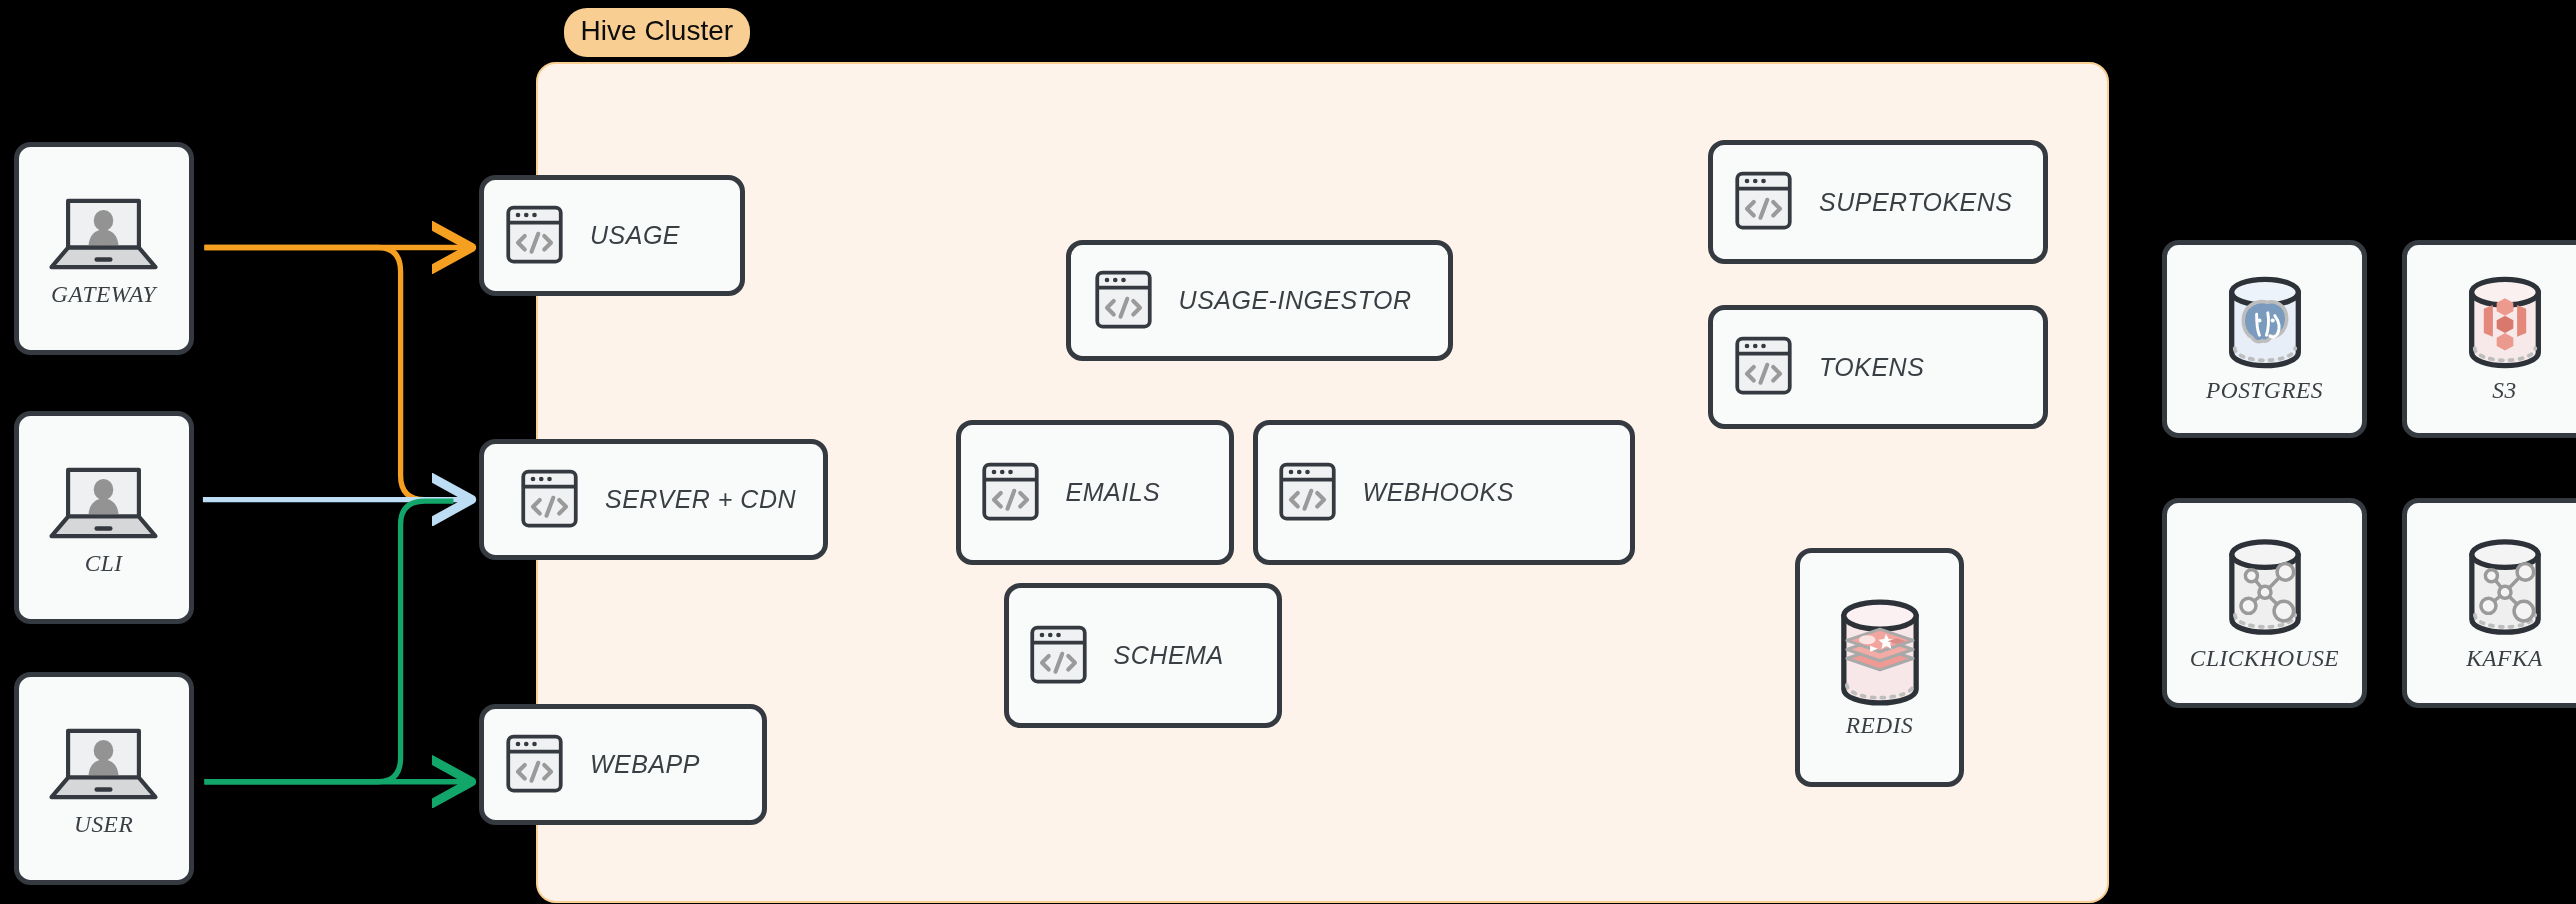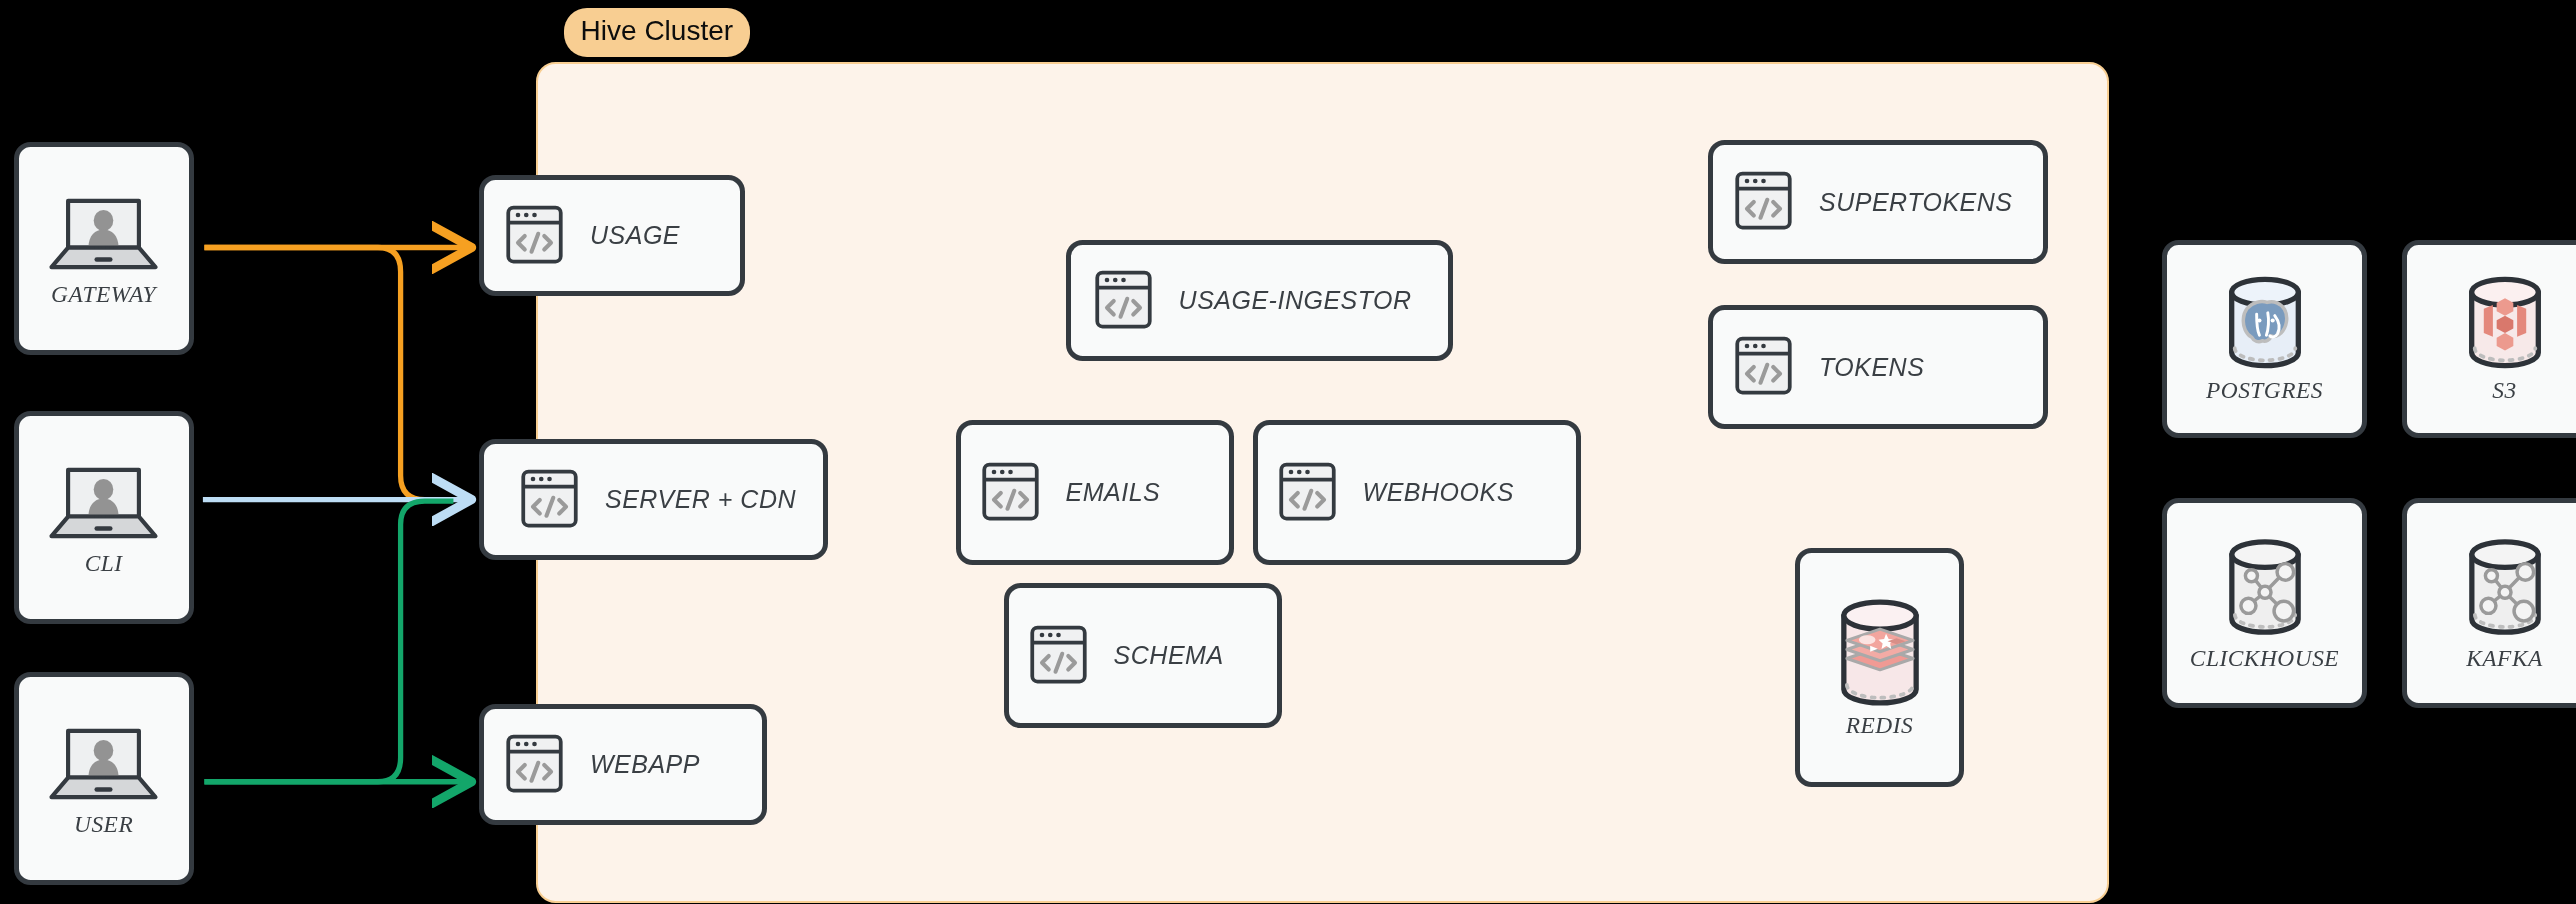--- a/index.html
+++ b/index.html
@@ -42,21 +42,21 @@
   #node-gateway .icon-wrap,#node-cli .icon-wrap,#node-user .icon-wrap{margin-top:4.5px;}
 
   
   #node-usage      {left:479px;top:175px;width:266px;height:121px;}
   #node-server-cdn {left:479px;top:439px;width:349px;height:121px;}
   #node-webapp     {left:479px;top:704px;width:288px;height:121px;}
 
   
   #node-usage-ingestor{left:1066px;top:240px;width:387px;height:121px;}
   #node-emails   {left:956px;top:420px;width:278px;height:145px;}
-  #node-webhooks {left:1253px;top:420px;width:328px;height:145px;}
+  #node-webhooks {left:1253px;top:420px;width:382px;height:145px;}
   #node-schema   {left:956px;top:583px;width:278px;height:145px;margin-left:48px;}
   #node-policy   {left:1253px;top:583px;width:326px;height:145px;}
 
   
   #node-supertokens{left:1708px;top:140px;width:340px;height:124px;}
   #node-tokens     {left:1708px;top:305px;width:340px;height:124px;}
   #node-redis      {left:1795px;top:548px;width:169px;height:239px;}
 
   
   #node-postgres  {left:2162px;top:240px;width:205px;height:198px;}

